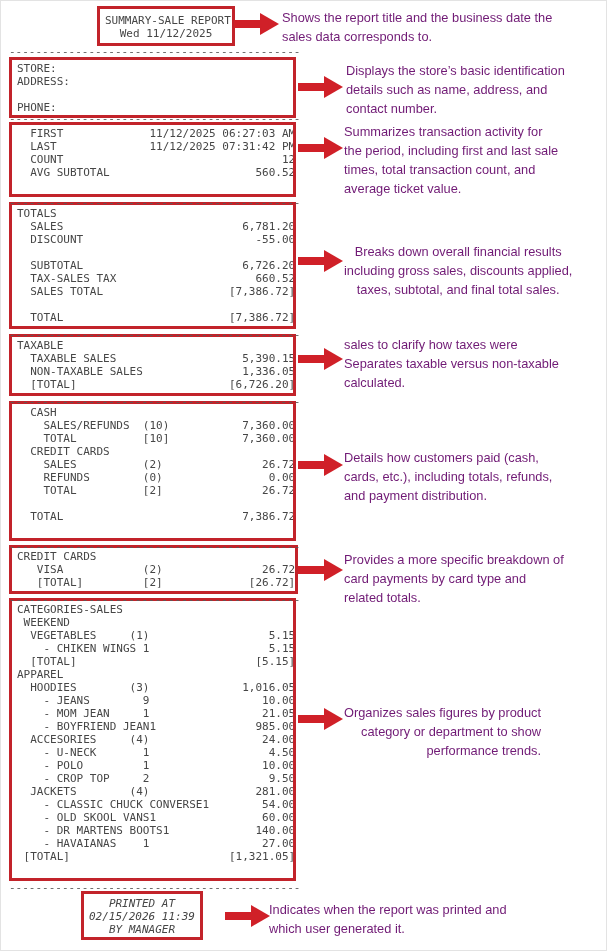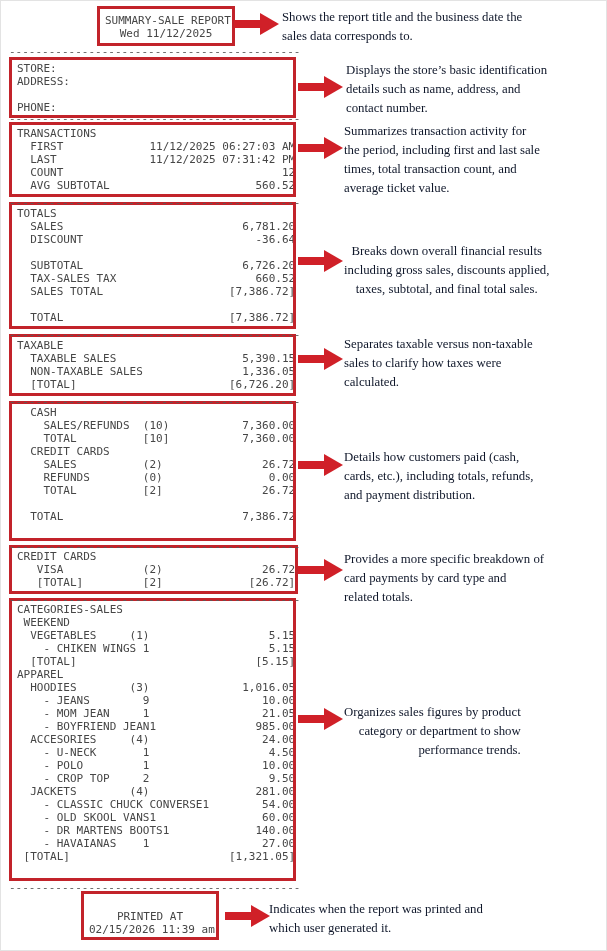--- a/index.html
+++ b/index.html
@@ -7,37 +7,37 @@
         border:1px solid #e3e3e3;box-sizing:border-box;overflow:hidden;
         font-family:"DejaVu Sans",sans-serif;}
   .rbox{position:absolute;border:3px solid #c2232a;background:#fff;
         box-sizing:border-box;padding:2px 5px 1px 5px;overflow:hidden;}
   .rbox .row{font-family:"DejaVu Sans Mono",monospace;font-size:11px;
         line-height:13px;color:#464646;white-space:pre;}
   .rbox.centered .row{text-align:center;}
   .dash{position:absolute;left:8px;font-family:"DejaVu Sans Mono",monospace;
         font-size:11px;line-height:11px;color:#5a5a5a;white-space:pre;}
   .ann{position:absolute;}
-  .ann .row{font-family:Liberation Serif, serif;font-size:12.8px;
-        line-height:19px;color:#0f172a;white-space:pre;}
+  .ann .row{font-family:Liberation Sans, sans-serif;font-size:12.8px;
+        line-height:19px;color:#701a75;white-space:pre;}
   .arrow{position:absolute;width:46px;height:22px;}
   .arrow .bar{position:absolute;left:0;top:7px;width:26px;height:8px;background:#d02028;}
   .arrow .head{position:absolute;left:26px;top:0;width:0;height:0;
         border-top:11px solid transparent;border-bottom:11px solid transparent;
         border-left:19px solid #d02028;}
 
   #b-title{left:96px;top:5px;width:138px;height:40px;padding-top:5px;}
   #b-store{left:8px;top:56px;width:287px;height:61px;}
   #b-trans{left:8px;top:121px;width:287px;height:75px;}
   #b-totals{left:8px;top:201px;width:287px;height:127px;}
   #b-taxable{left:8px;top:333px;width:287px;height:62px;}
   #b-pay{left:8px;top:400px;width:287px;height:140px;}
   #b-cc{left:8px;top:544px;width:289px;height:49px;}
   #b-cat{left:8px;top:597px;width:287px;height:283px;}
-  #b-print{left:80px;top:890px;width:138px;height:49px;padding-top:16px;}
+  #b-print{left:80px;top:890px;width:122px;height:49px;padding-top:3px;font-style:italic;}
 
   #d1{top:45px;} #d2{top:112px;} #d3{top:196px;} #d4{top:328px;}
   #d5{top:395px;} #d6{top:540px;} #d7{top:593px;} #d8{top:881px;}
 
   #a1{left:233px;top:12px;} #a2{left:297px;top:75px;} #a3{left:297px;top:136px;}
   #a4{left:297px;top:249px;} #a5{left:297px;top:347px;} #a6{left:297px;top:453px;}
   #a7{left:297px;top:558px;} #a8{left:297px;top:707px;} #a9{left:224px;top:904px;}
 
   #n1{left:281px;top:7px;} #n2{left:345px;top:60px;} #n3{left:343px;top:121px;}
   #n4{left:343px;top:241px;text-align:center;} #n5{left:343px;top:334px;} #n6{left:343px;top:447px;}
@@ -52,30 +52,29 @@
       <div class="row">SUMMARY-SALE REPORT</div>
       <div class="row">Wed 11/12/2025</div>
     </section>
   <section class="rbox" id="b-store">
       <div class="row">STORE:</div>
       <div class="row">ADDRESS:</div>
       <div class="row">&nbsp;</div>
       <div class="row">PHONE:</div>
     </section>
   <section class="rbox" id="b-trans">
-      <div class="row">TRANSACTIONS</div>
       <div class="row">  FIRST             11/12/2025 06:27:03 AM</div>
       <div class="row">  LAST              11/12/2025 07:31:42 PM</div>
       <div class="row">  COUNT                                 12</div>
       <div class="row">  AVG SUBTOTAL                      560.52</div>
     </section>
   <section class="rbox" id="b-totals">
       <div class="row">TOTALS</div>
       <div class="row">  SALES                           6,781.20</div>
-      <div class="row">  DISCOUNT                          -36.64</div>
+      <div class="row">  DISCOUNT                          -55.00</div>
       <div class="row">&nbsp;</div>
       <div class="row">  SUBTOTAL                        6,726.20</div>
       <div class="row">  TAX-SALES TAX                     660.52</div>
       <div class="row">  SALES TOTAL                   [7,386.72]</div>
       <div class="row">&nbsp;</div>
       <div class="row">  TOTAL                         [7,386.72]</div>
     </section>
   <section class="rbox" id="b-taxable">
       <div class="row">TAXABLE</div>
       <div class="row">  TAXABLE SALES                   5,390.15</div>
@@ -186,22 +185,22 @@
       <div class="row">the period, including first and last sale</div>
       <div class="row">times, total transaction count, and</div>
       <div class="row">average ticket value.</div>
     </div>
   <div class="ann" id="n4">
       <div class="row">Breaks down overall financial results</div>
       <div class="row">including gross sales, discounts applied,</div>
       <div class="row">taxes, subtotal, and final total sales.</div>
     </div>
   <div class="ann" id="n5">
+      <div class="row">sales to clarify how taxes were</div>
       <div class="row">Separates taxable versus non-taxable</div>
-      <div class="row">sales to clarify how taxes were</div>
       <div class="row">calculated.</div>
     </div>
   <div class="ann" id="n6">
       <div class="row">Details how customers paid (cash,</div>
       <div class="row">cards, etc.), including totals, refunds,</div>
       <div class="row">and payment distribution.</div>
     </div>
   <div class="ann" id="n7">
       <div class="row">Provides a more specific breakdown of</div>
       <div class="row">card payments by card type and</div>

